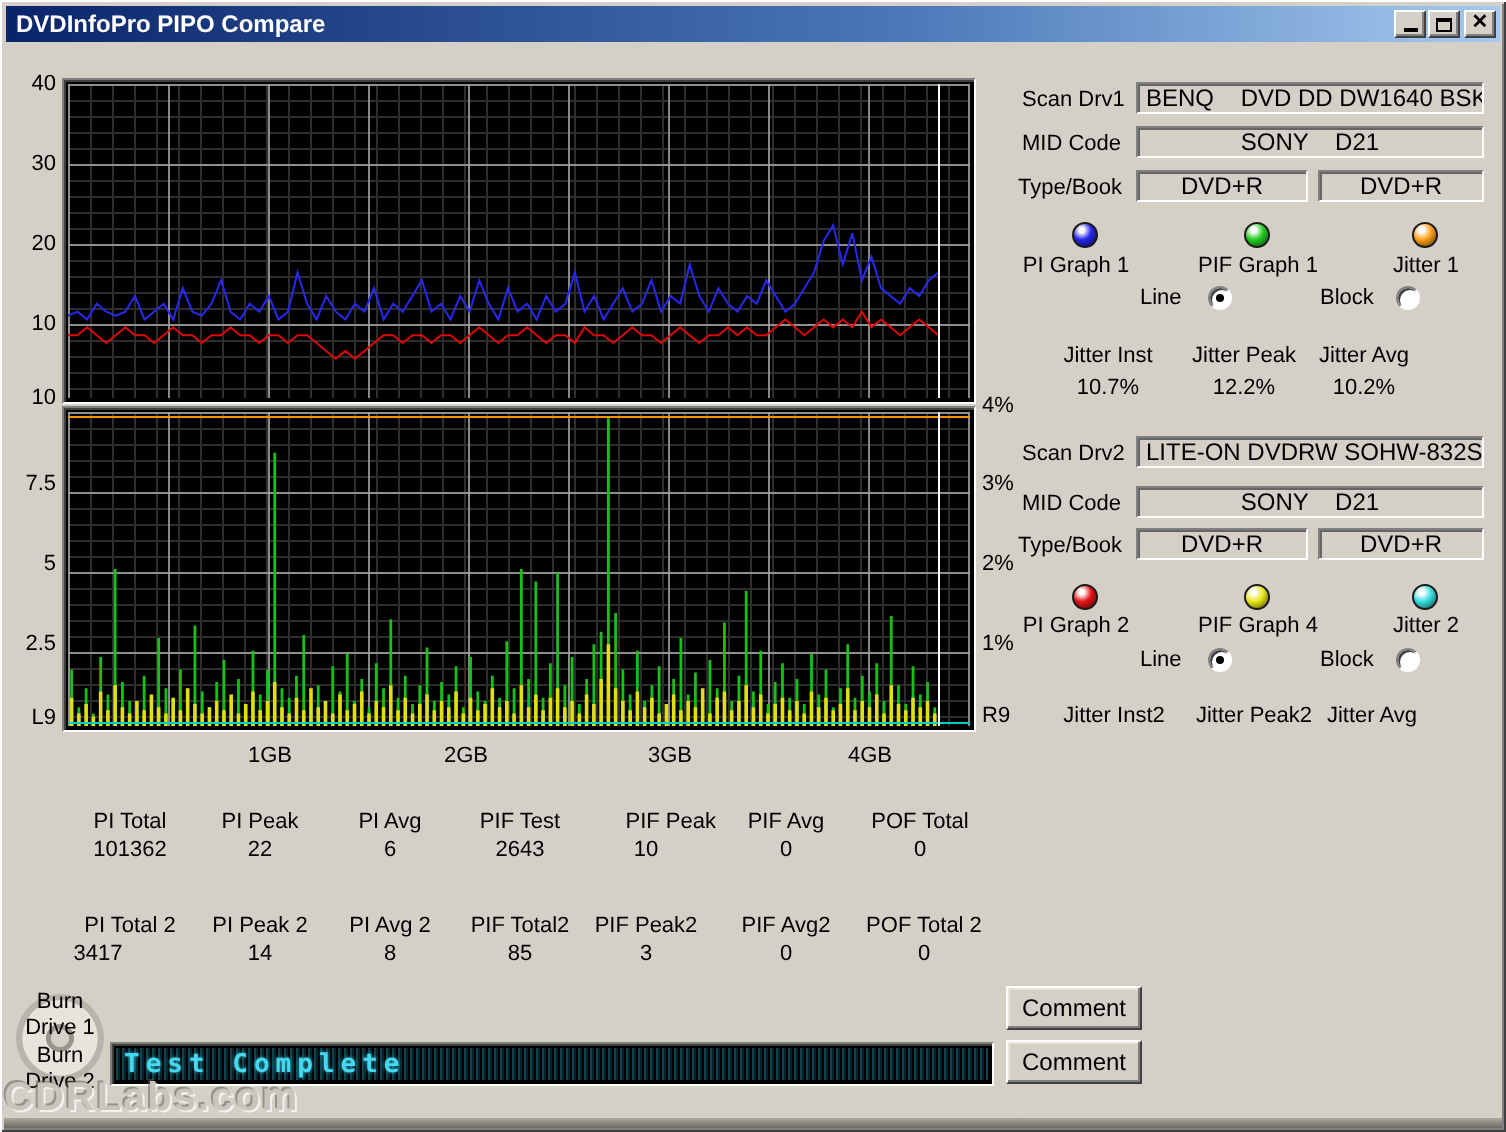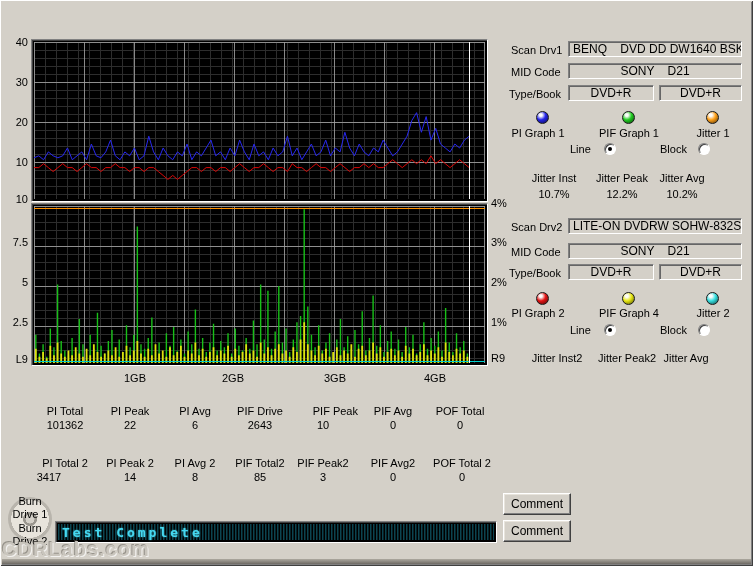--- a/index.html
+++ b/index.html
@@ -93,20 +93,34 @@
     border:1px solid #9a9a9a;}
   .clipboard .paper i{display:block;height:1px;background:#9ab0c8;margin:3px 2px 0;}
   .clipboard .fold{position:absolute;right:4px;top:5px;width:6px;height:6px;
     background:linear-gradient(135deg,#bcd4ec 50%,transparent 50%);}
 </style>
 </head>
 <body>
 
 <div class="window">
 
+  <div class="titlebar">
+    <span class="title-text">DVDInfoPro PIPO Compare</span>
+    <div class="tb-btns">
+      <div class="tb-btn">
+          <span class="glyph-min"></span>
+        </div>
+      <div class="tb-btn">
+          <span class="glyph-max"></span>
+        </div>
+      <div class="tb-btn close">
+          <span class="glyph-x">✕</span>
+        </div>
+    </div>
+  </div>
 
   <div class="chartbox" style="left:31px;top:39px;width:457px;height:163px;">
     <div class="chart-body">
       <svg class="plot" viewBox="0 0 91 40" preserveAspectRatio="none">
           <polyline fill="none" stroke="#2828ee" stroke-width="1" vector-effect="non-scaling-stroke" points="0,29.50 1,29.00 2,30.00 3,28.00 4,29.00 5,29.50 6,29.00 7,27.00 8,30.00 9,29.00 10,28.00 11,30.00 12,26.00 13,29.00 14,29.50 15,28.00 16,25.00 17,29.00 18,30.00 19,28.00 20,29.00 21,27.00 22,30.00 23,29.00 24,24.00 25,28.00 26,30.00 27,27.00 28,29.00 29,30.00 30,28.00 31,29.00 32,26.00 33,30.00 34,28.00 35,29.00 36,27.00 37,25.00 38,29.00 39,28.00 40,30.00 41,27.00 42,29.00 43,25.00 44,28.00 45,30.00 46,26.00 47,29.00 48,28.00 49,30.00 50,27.00 51,29.00 52,28.00 53,24.00 54,29.00 55,27.00 56,30.00 57,28.00 58,26.00 59,29.00 60,28.00 61,25.00 62,29.00 63,27.00 64,28.00 65,23.00 66,27.00 67,29.00 68,26.00 69,28.00 70,29.00 71,27.00 72,28.00 73,25.00 74,27.00 75,29.00 76,28.00 77,26.00 78,24.00 79,20.00 80,18.00 81,23.00 82,19.00 83,25.00 84,22.00 85,26.00 86,27.00 87,28.00 88,26.00 89,27.00 90,25.00 91,24.00"></polyline>
           <polyline fill="none" stroke="#dd0808" stroke-width="1" vector-effect="non-scaling-stroke" points="0,32.00 1,32.00 2,31.00 3,32.00 4,33.00 5,32.00 6,31.00 7,32.00 8,32.00 9,33.00 10,32.00 11,31.00 12,32.00 13,32.00 14,33.00 15,32.00 16,32.00 17,31.00 18,32.00 19,32.00 20,33.00 21,32.00 22,32.00 23,33.00 24,32.00 25,32.00 26,33.00 27,34.00 28,35.00 29,34.00 30,35.00 31,34.00 32,33.00 33,32.00 34,32.00 35,33.00 36,32.00 37,32.00 38,33.00 39,32.00 40,32.00 41,33.00 42,32.00 43,31.00 44,32.00 45,33.00 46,32.00 47,32.00 48,31.00 49,32.00 50,33.00 51,32.00 52,32.00 53,33.00 54,31.00 55,32.00 56,32.00 57,33.00 58,32.00 59,31.00 60,32.00 61,32.00 62,33.00 63,32.00 64,31.00 65,32.00 66,33.00 67,32.00 68,32.00 69,31.00 70,32.00 71,31.00 72,32.00 73,32.00 74,31.00 75,30.00 76,31.00 77,32.00 78,31.00 79,30.00 80,31.00 81,30.00 82,31.00 83,29.00 84,31.00 85,30.00 86,31.00 87,32.00 88,31.00 89,30.00 90,31.00 91,32.00"></polyline>
         </svg>
       <div class="cursor-line"></div>
     </div>
   </div>
@@ -196,21 +210,21 @@
   <div class="lbl" style="left:660px;top:324px;">Block</div>
   <span class="radio" style="left:698px;top:324px;"></span>
 
   <div class="lbl ctr" style="left:523px;top:352px;width:68px;">Jitter Inst2</div>
   <div class="lbl ctr" style="left:592px;top:352px;width:70px;">Jitter Peak2</div>
   <div class="lbl ctr" style="left:654px;top:352px;width:64px;">Jitter Avg</div>
 
   <div class="lbl ctr" style="left:30px;top:405px;width:70px;">PI Total</div>
   <div class="lbl ctr" style="left:95px;top:405px;width:70px;">PI Peak</div>
   <div class="lbl ctr" style="left:160px;top:405px;width:70px;">PI Avg</div>
-  <div class="lbl ctr" style="left:225px;top:405px;width:70px;">PIF Drive</div>
+  <div class="lbl ctr" style="left:225px;top:405px;width:70px;">PIF Test</div>
   <div class="lbl ctr" style="left:288px;top:405px;width:70px;text-align:right;">PIF Peak</div>
   <div class="lbl ctr" style="left:358px;top:405px;width:70px;">PIF Avg</div>
   <div class="lbl ctr" style="left:425px;top:405px;width:70px;">POF Total</div>
   <div class="lbl ctr" style="left:30px;top:419px;width:70px;">101362</div>
   <div class="lbl ctr" style="left:95px;top:419px;width:70px;">22</div>
   <div class="lbl ctr" style="left:160px;top:419px;width:70px;">6</div>
   <div class="lbl ctr" style="left:225px;top:419px;width:70px;">2643</div>
   <div class="lbl ctr" style="left:288px;top:419px;width:70px;">10</div>
   <div class="lbl ctr" style="left:358px;top:419px;width:70px;">0</div>
   <div class="lbl ctr" style="left:425px;top:419px;width:70px;">0</div>

